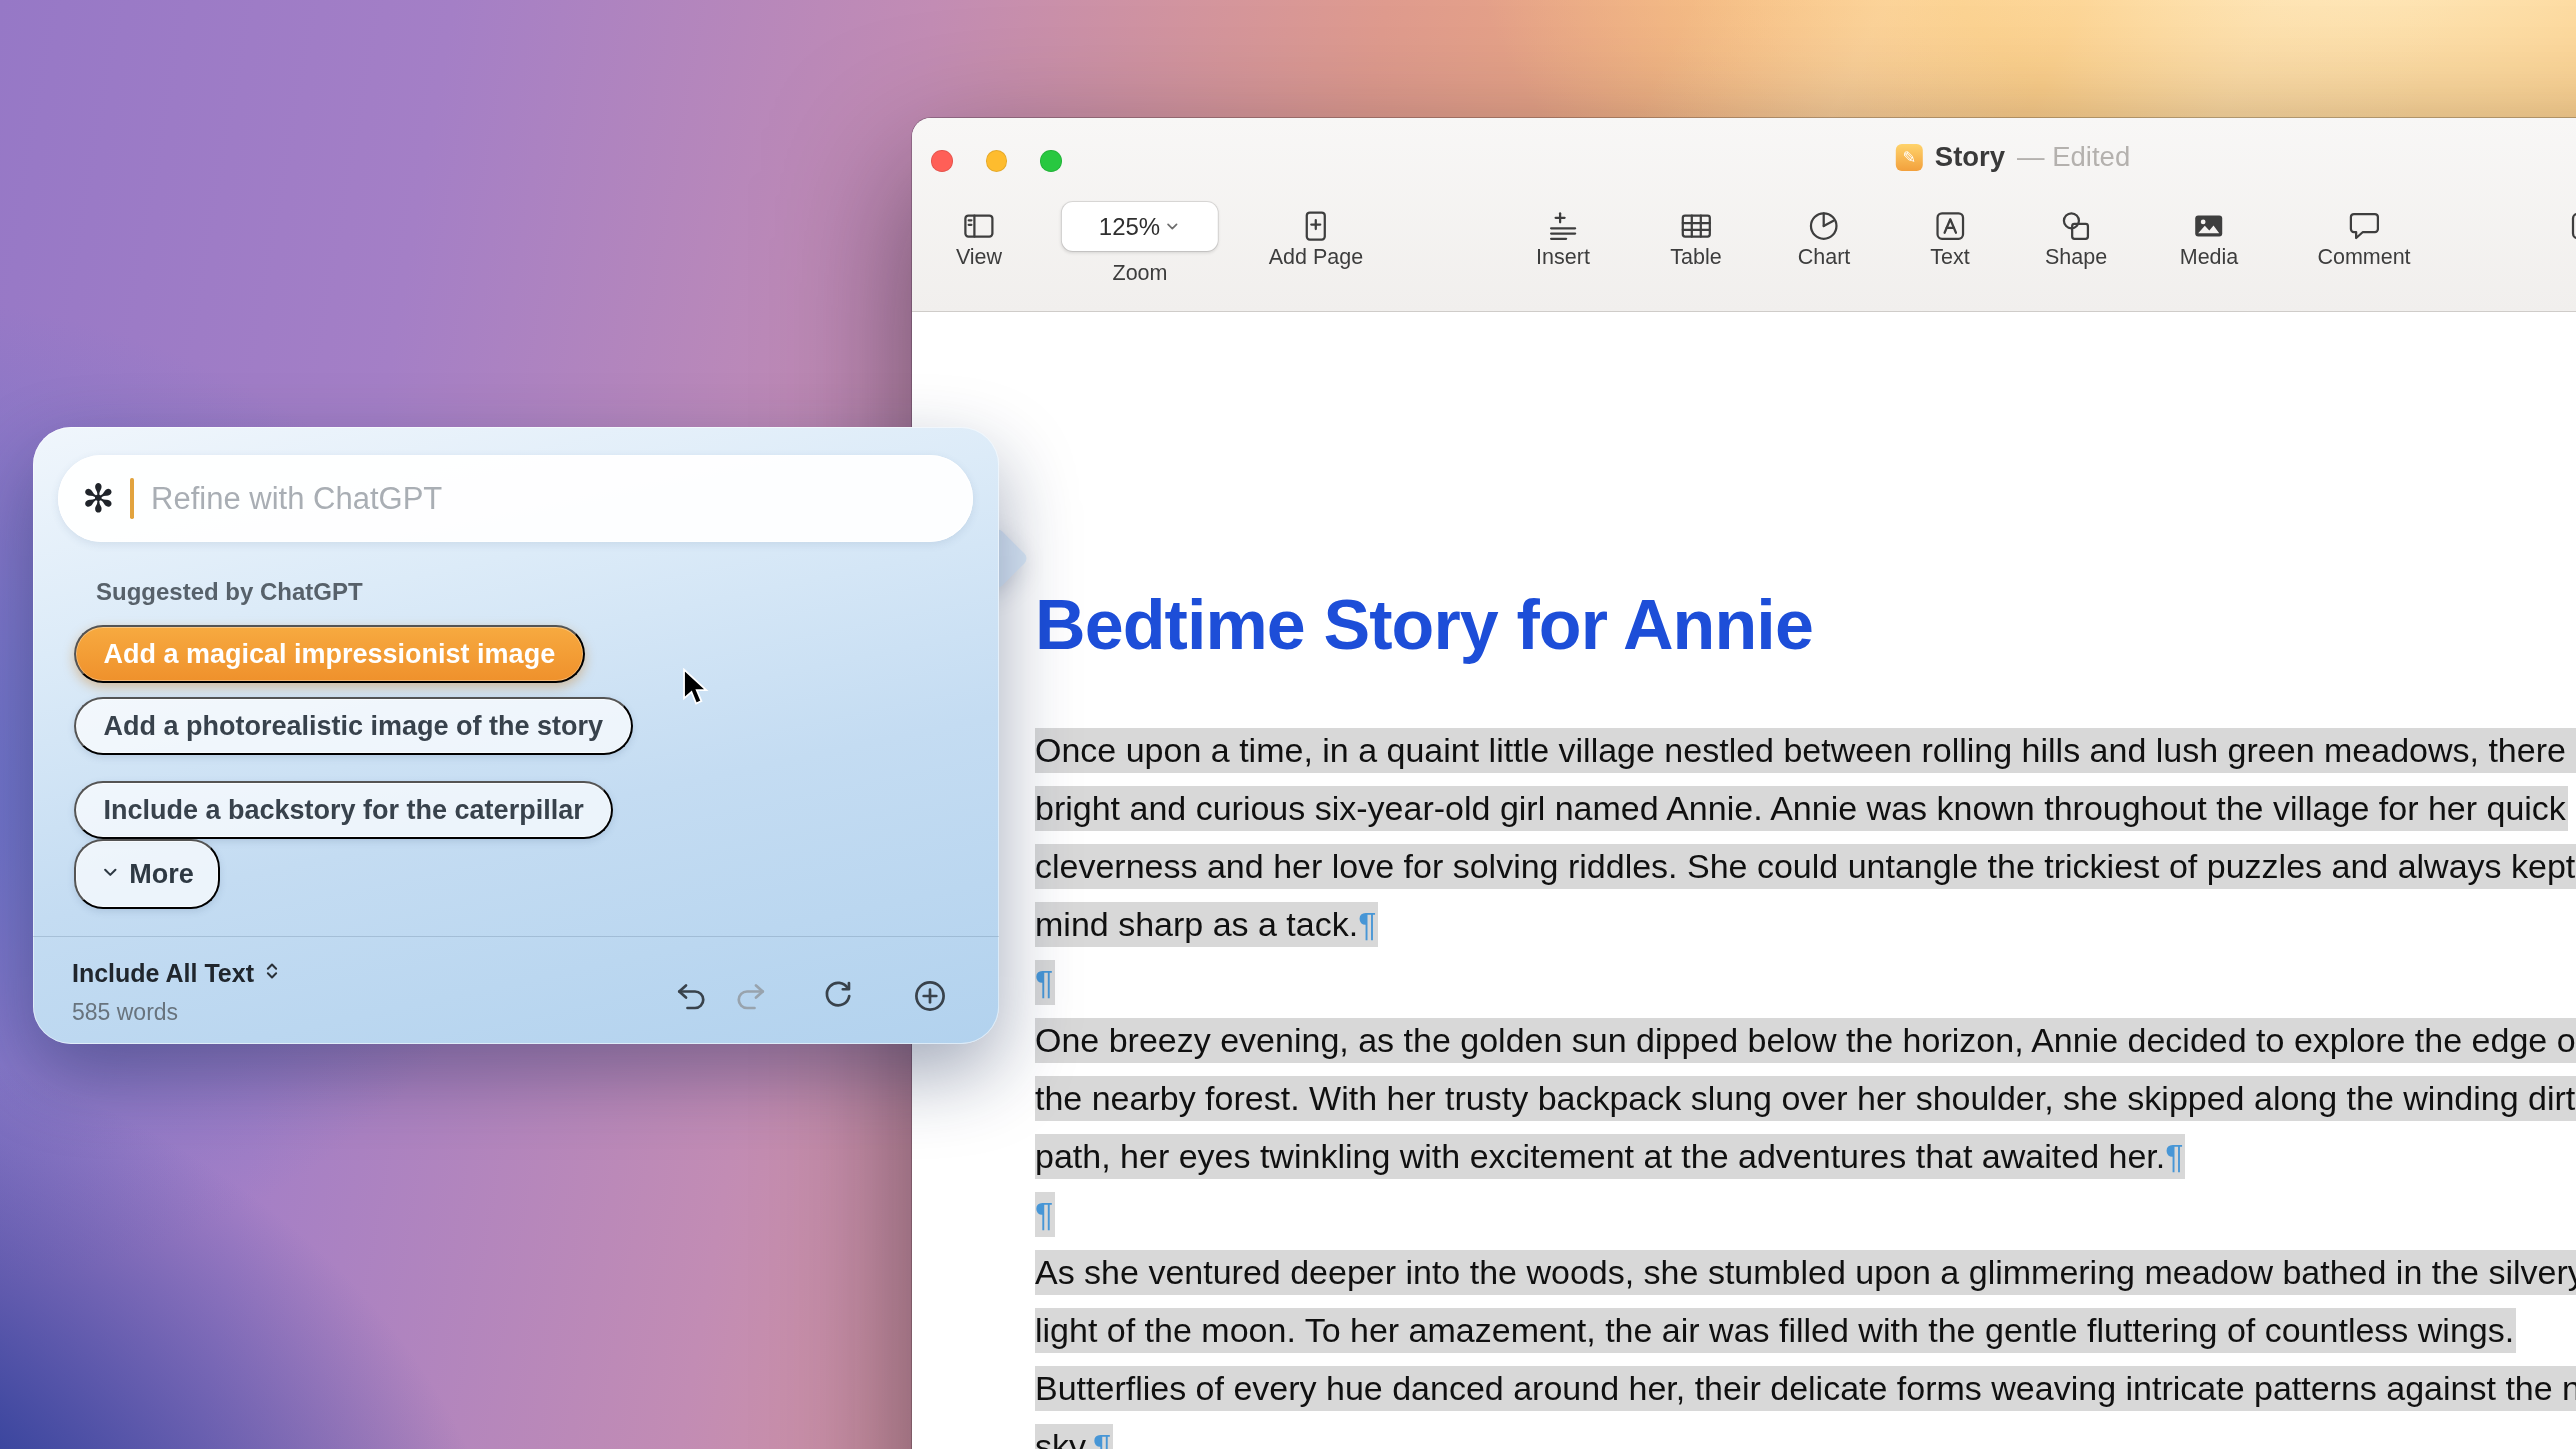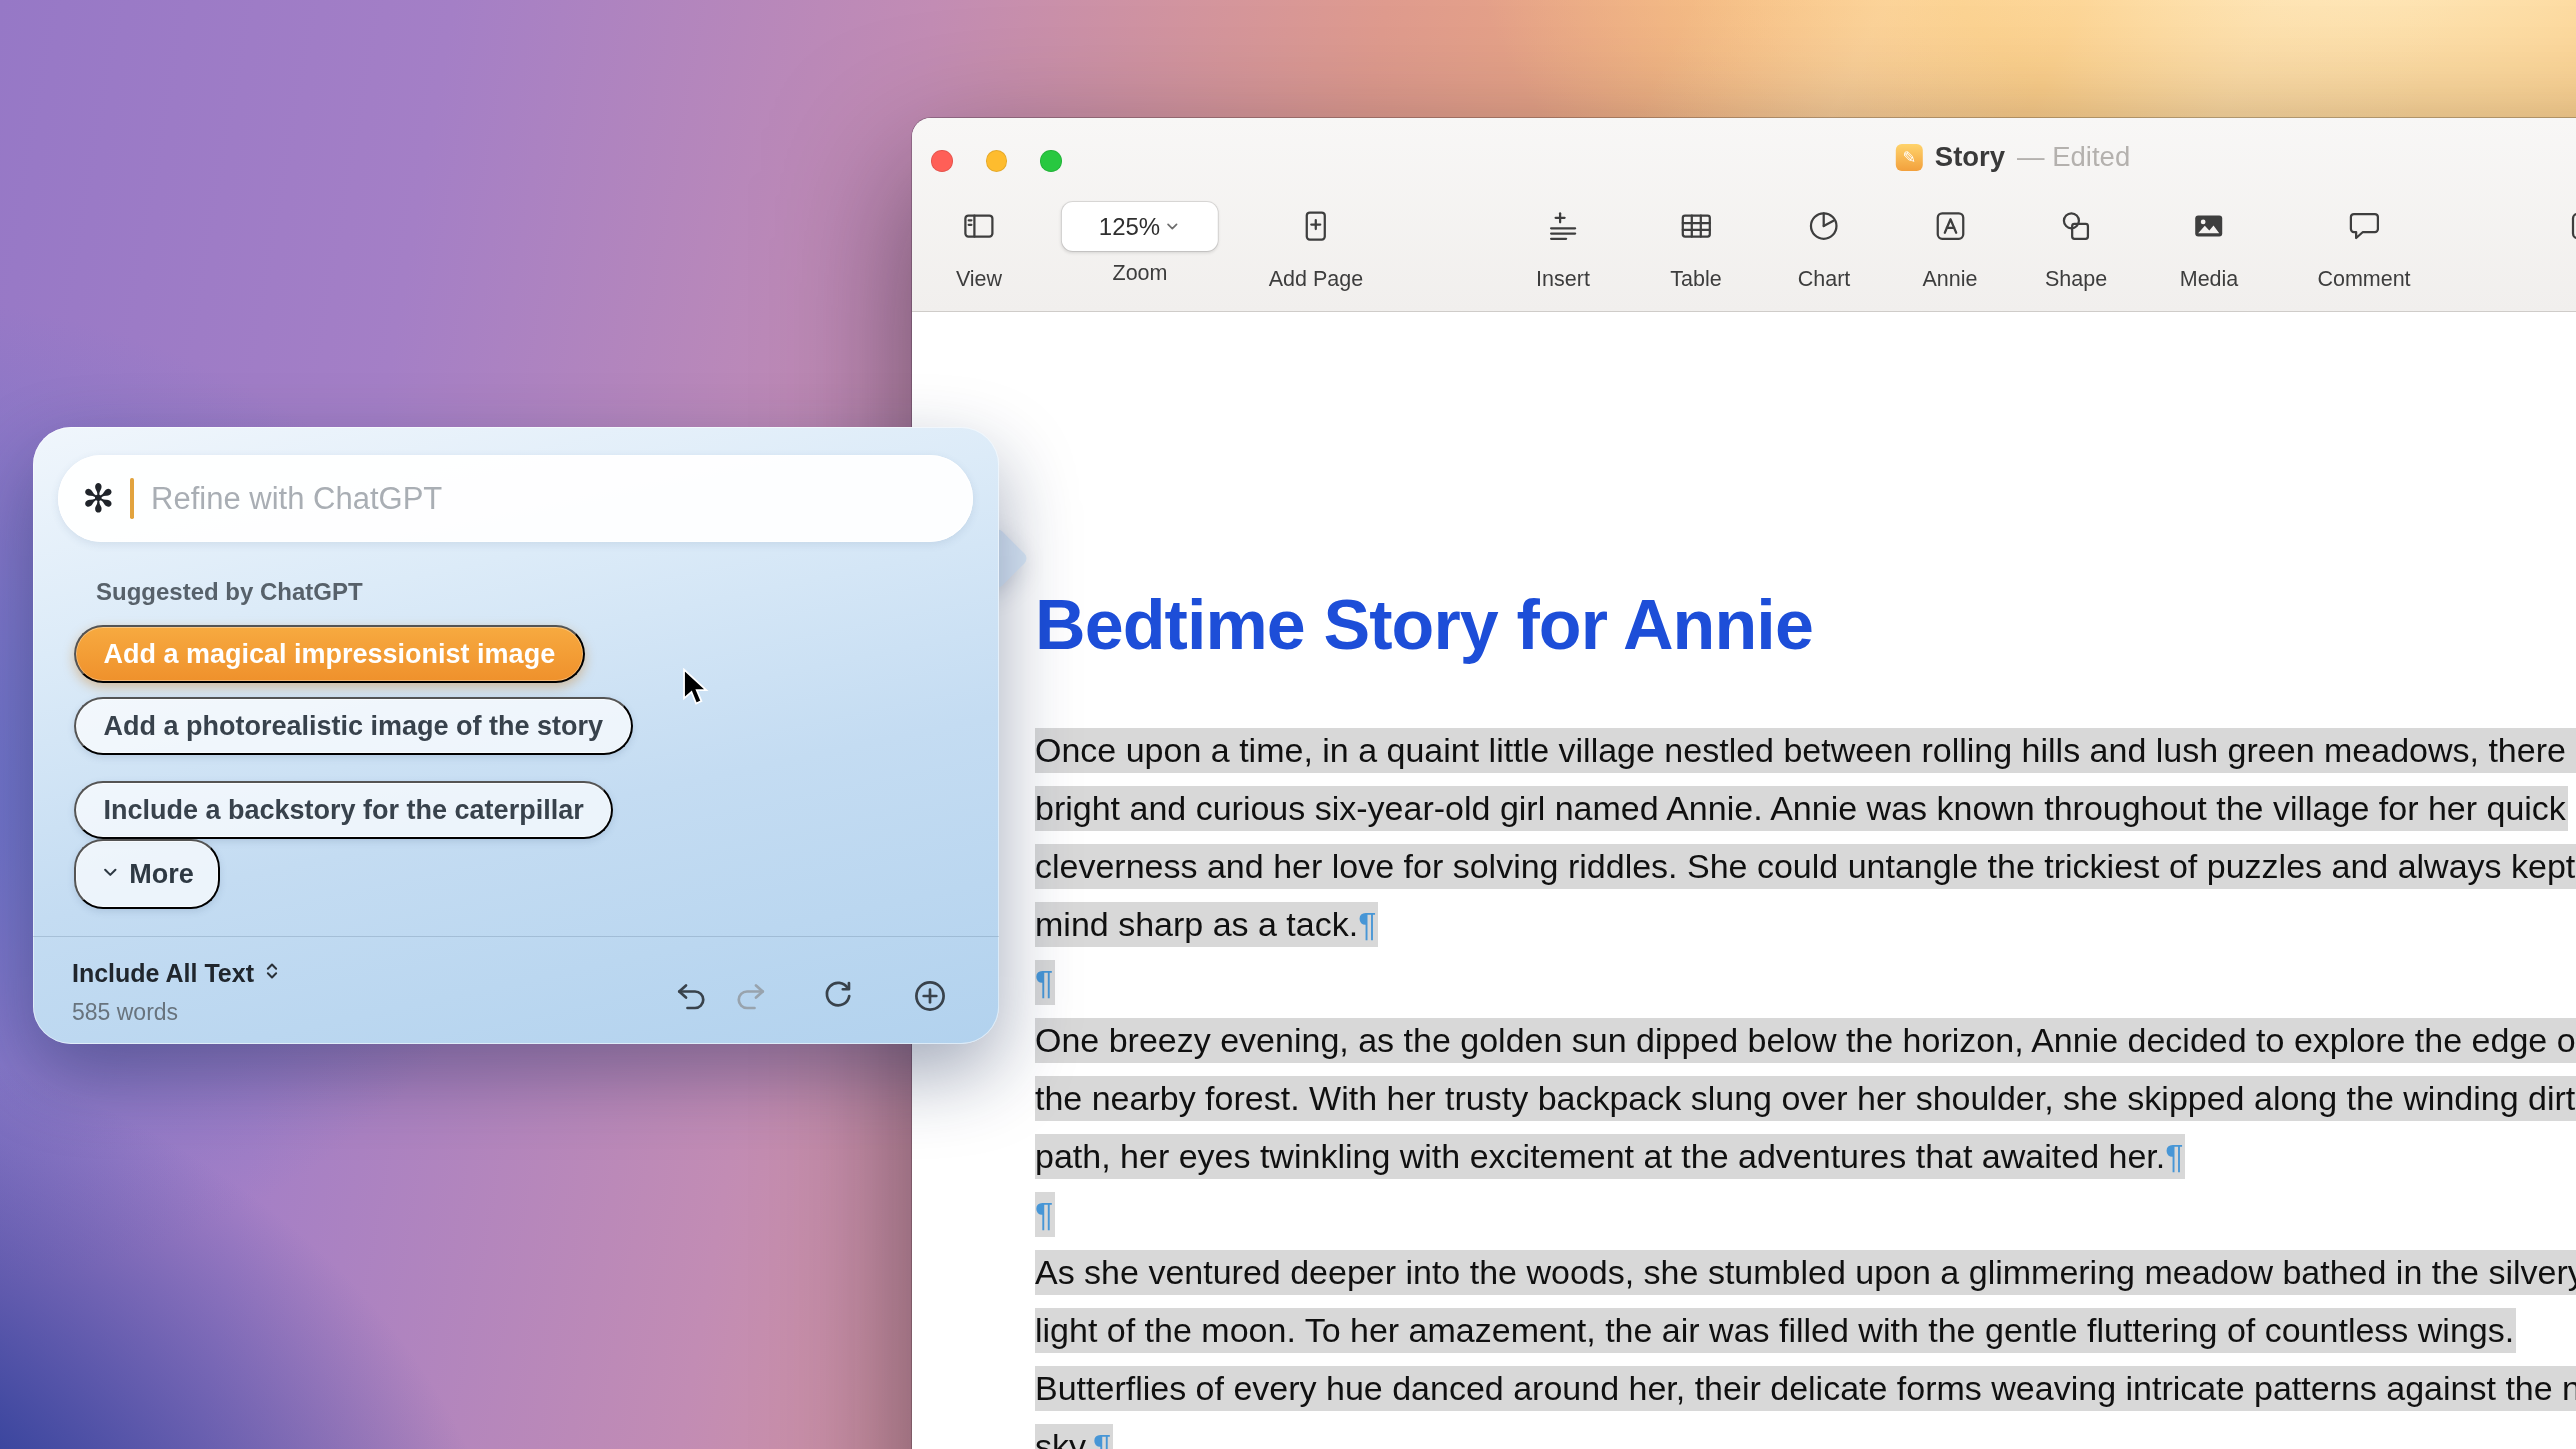--- a/index.html
+++ b/index.html
@@ -23,21 +23,21 @@
   .traffic{position:absolute;left:19px;top:32px;display:flex;gap:33px;}
   .light{width:21.5px;height:21.5px;border-radius:50%;box-shadow:inset 0 0 0 0.9px rgba(0,0,0,0.10);}
   .light.red{background:#ff5f57}.light.yellow{background:#febc2e}.light.green{background:#28c840}
   .wtitle{position:absolute;left:1101px;top:23px;transform:translateX(-50%);display:flex;align-items:center;gap:12px;white-space:nowrap;}
   .doc-badge{width:27px;height:27px;border-radius:6px;background:linear-gradient(#ffd36b,#f2a03c);display:grid;place-items:center;color:#fff;font-size:16.3px;}
   .wtitle .t-main{font-size:27.5px;font-weight:700;color:#3a3a3a;}
   .wtitle .t-state{font-size:27.5px;font-weight:400;color:#b4b1ae;}
 
   .titem{position:absolute;top:90px;transform:translateX(-50%);display:flex;flex-direction:column;align-items:center;color:#3e3e3e;}
   .ticon{height:36px;display:grid;place-items:center;}
-  .tlabel{margin-top:22px;font-size:21.5px;line-height:26px;color:#3d3d3d;white-space:nowrap;}
+  .tlabel{margin-top:0;font-size:21.5px;line-height:26px;color:#3d3d3d;white-space:nowrap;}
   .zoom-btn{height:49px;min-width:129px;background:#ffffff;border-radius:11px;box-shadow:0 0 0 0.9px rgba(0,0,0,0.10), 0 1.7px 3.4px rgba(0,0,0,0.12);
     display:flex;align-items:center;justify-content:center;gap:4px;font-size:24px;color:#2f2f2f;padding:0 13.7px;}
   .zoom-btn .chev{display:grid;place-items:center;}
 
   
   .doc-area{position:absolute;top:194px;left:0;right:0;bottom:0;background:#ffffff;}
   .doc-heading{position:absolute;left:123px;top:273px;font-size:70px;font-weight:700;letter-spacing:-0.9px;color:#1d4ed8;white-space:nowrap;}
   .doc-body{position:absolute;left:123px;top:409px;font-size:34px;line-height:58px;color:#101010;white-space:nowrap;}
   .dline{height:58px;}
   .hl{background:#d8d8d8;padding:2.6px 1.7px 4.3px 0;}
@@ -166,21 +166,21 @@
       </div>
 
       <div class="titem" style="left:1038px">
         <span class="ticon">
           <svg width="36" height="36" viewBox="0 0 24 24" fill="none" stroke="#3e3e3e" stroke-width="1.5" stroke-linecap="round" stroke-linejoin="round">
               <rect x="3.5" y="3.5" width="17" height="17" rx="3"></rect>
               <path d="M8.2 16.5L12 7.5l3.8 9"></path>
               <line x1="9.6" y1="13.2" x2="14.4" y2="13.2"></line>
             </svg>
         </span>
-        <span class="tlabel">Annie</span>
+        <span class="tlabel">Text</span>
       </div>
 
       <div class="titem" style="left:1164px">
         <span class="ticon">
           <svg width="36" height="36" viewBox="0 0 24 24" fill="none" stroke="#3e3e3e" stroke-width="1.5" stroke-linecap="round" stroke-linejoin="round">
               <circle cx="9" cy="8.5" r="5"></circle>
               <rect x="9.5" y="10.5" width="10.5" height="10" rx="1.5"></rect>
             </svg>
         </span>
         <span class="tlabel">Shape</span>

